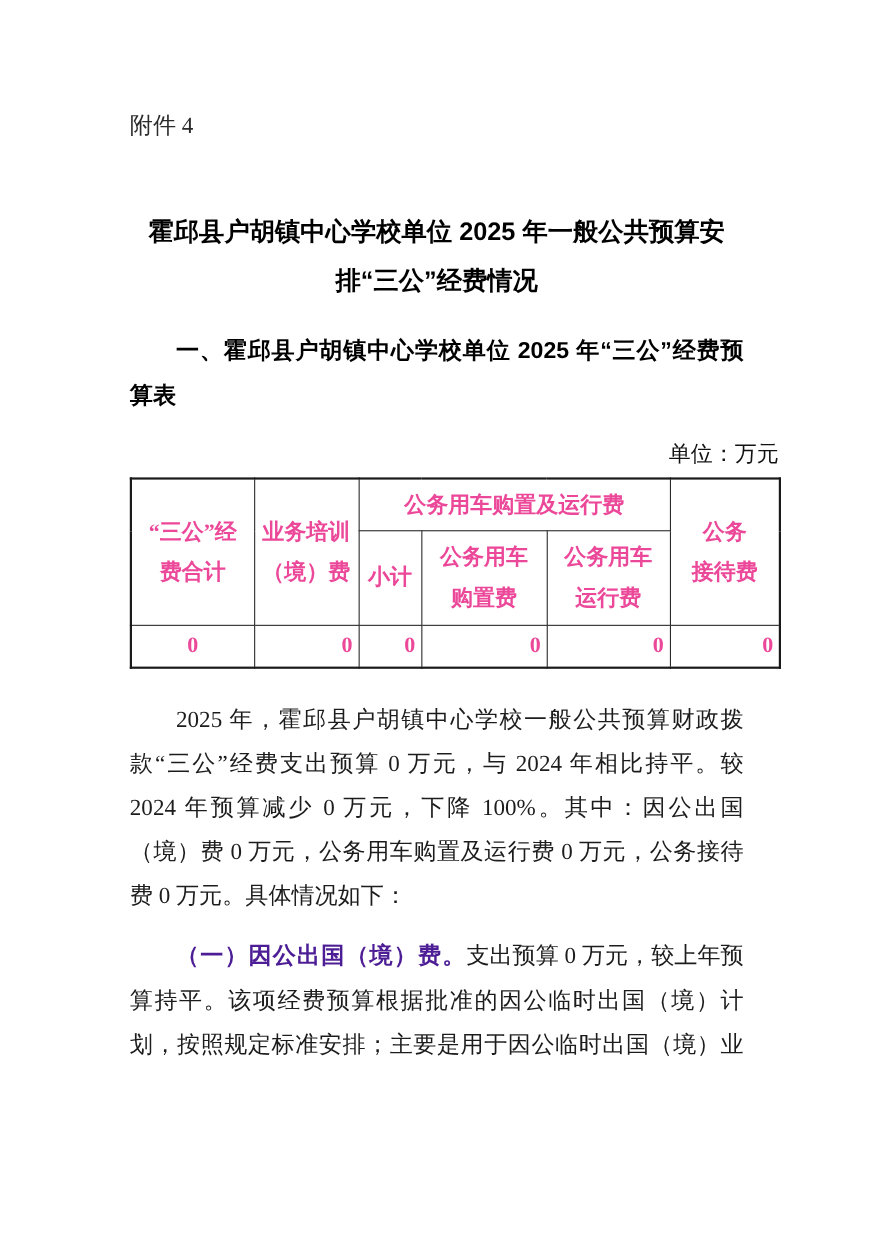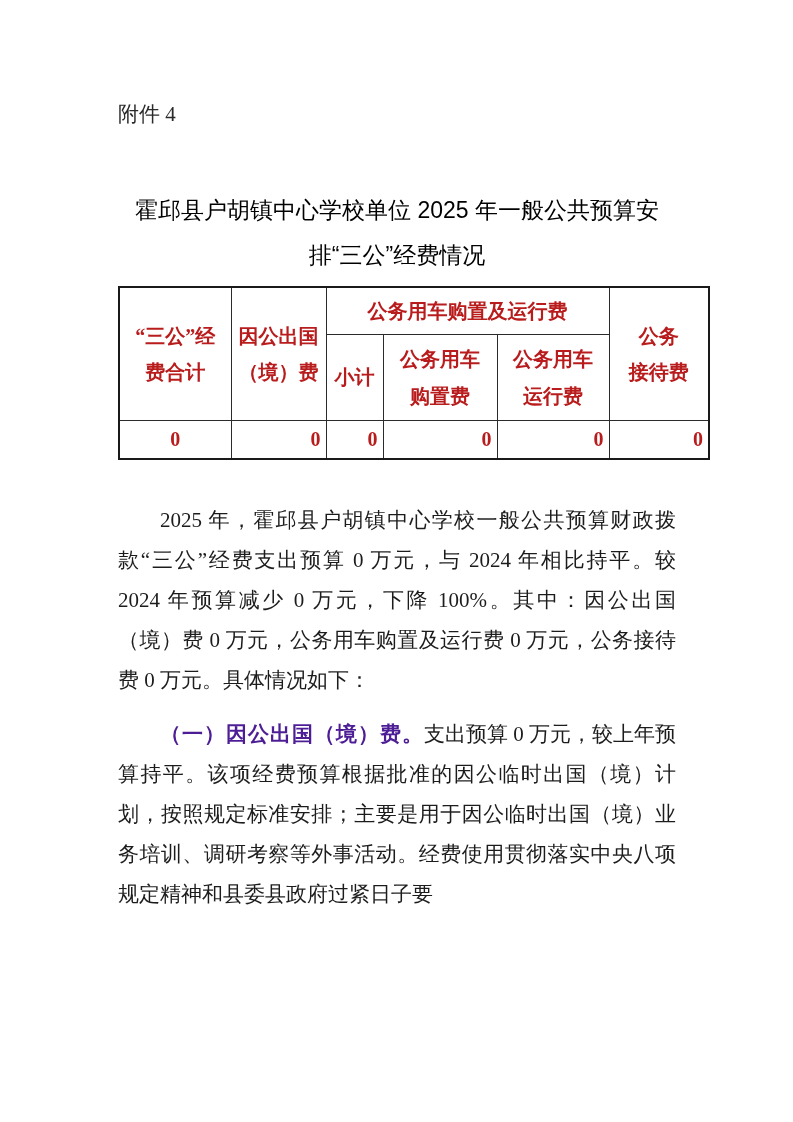--- a/index.html
+++ b/index.html
@@ -21,21 +21,21 @@
   }
   .attachment {
     font-size: 21px;
     line-height: 28px;
     color: #2a2a2a;
   }
   .doc-title {
     width: 558px;
     margin: 60px 0 0 0;
     font-family: "Liberation Sans", "DejaVu Sans", sans-serif;
-    font-weight: normal;
+    font-weight: bold;
     font-size: 23px;
     line-height: 45px;
     text-align: center;
     color: #000;
   }
   .sec-heading {
     width: 558px;
     margin: 20px 0 0 0;
     font-family: "Liberation Sans", "DejaVu Sans", sans-serif;
     font-weight: bold;
@@ -59,72 +59,74 @@
     table-layout: fixed;
     width: 590px;
     border: 2px solid #1a1a1a;
   }
   table.budget td {
     border: 1px solid #2b2b2b;
     text-align: center;
     vertical-align: middle;
     font-weight: bold;
     font-size: 20px;
-    color: #b91c1c;
+    color: #ec4899;
     white-space: pre-line;
     padding: 0;
   }
   table.budget .hdr2 { line-height: 36px; }       
   table.budget .hdr-group { height: 46px; line-height: 24px; }
   table.budget .hdr-sub { height: 85px; line-height: 37px; }
   table.budget .val-row td { height: 37px; line-height: 37px; }
   table.budget .val-right { text-align: right; padding-right: 5px; }
   .body-para {
     width: 558px;
     margin: 0;
     font-size: 21px;
     line-height: 40px;
     text-align: justify;
     text-indent: 2em;
     color: #1c1c1c;
   }
-  .para-1 { margin-top: 40px; }
+  .para-1 { margin-top: 26px; }
   .para-2 { margin-top: 14px; }
   .para-lead {
     font-family: "Liberation Sans", "DejaVu Sans", sans-serif;
     font-weight: bold;
     color: #4c1d95;
     letter-spacing: 1px;
   }
 </style>
 </head>
 <body>
 
 <div class="page">
 
   <div class="attachment">附件 4</div>
 
   <h1 class="doc-title">霍邱县户胡镇中心学校单位 2025 年一般公共预算安排“三公”经费情况</h1>
 
+  <h2 class="sec-heading">一、霍邱县户胡镇中心学校单位 2025 年“三公”经费预算表</h2>
 
+  <div class="unit-note">单位：万元</div>
 
   <table class="budget">
     <colgroup>
       <col style="width:112px">
       <col style="width:95px">
       <col style="width:57px">
       <col style="width:114px">
       <col style="width:112px">
       <col style="width:100px">
     </colgroup>
     <tbody>
       <tr>
         <td rowspan="2" class="hdr2">“三公”经
 费合计</td>
-        <td rowspan="2" class="hdr2">因公出国
+        <td rowspan="2" class="hdr2">业务培训
 （境）费</td>
         <td colspan="3" class="hdr-group">公务用车购置及运行费</td>
         <td rowspan="2" class="hdr2">公务
 接待费</td>
       </tr>
       <tr>
         <td class="hdr-sub">小计</td>
         <td class="hdr-sub">公务用车
 购置费</td>
         <td class="hdr-sub">公务用车

